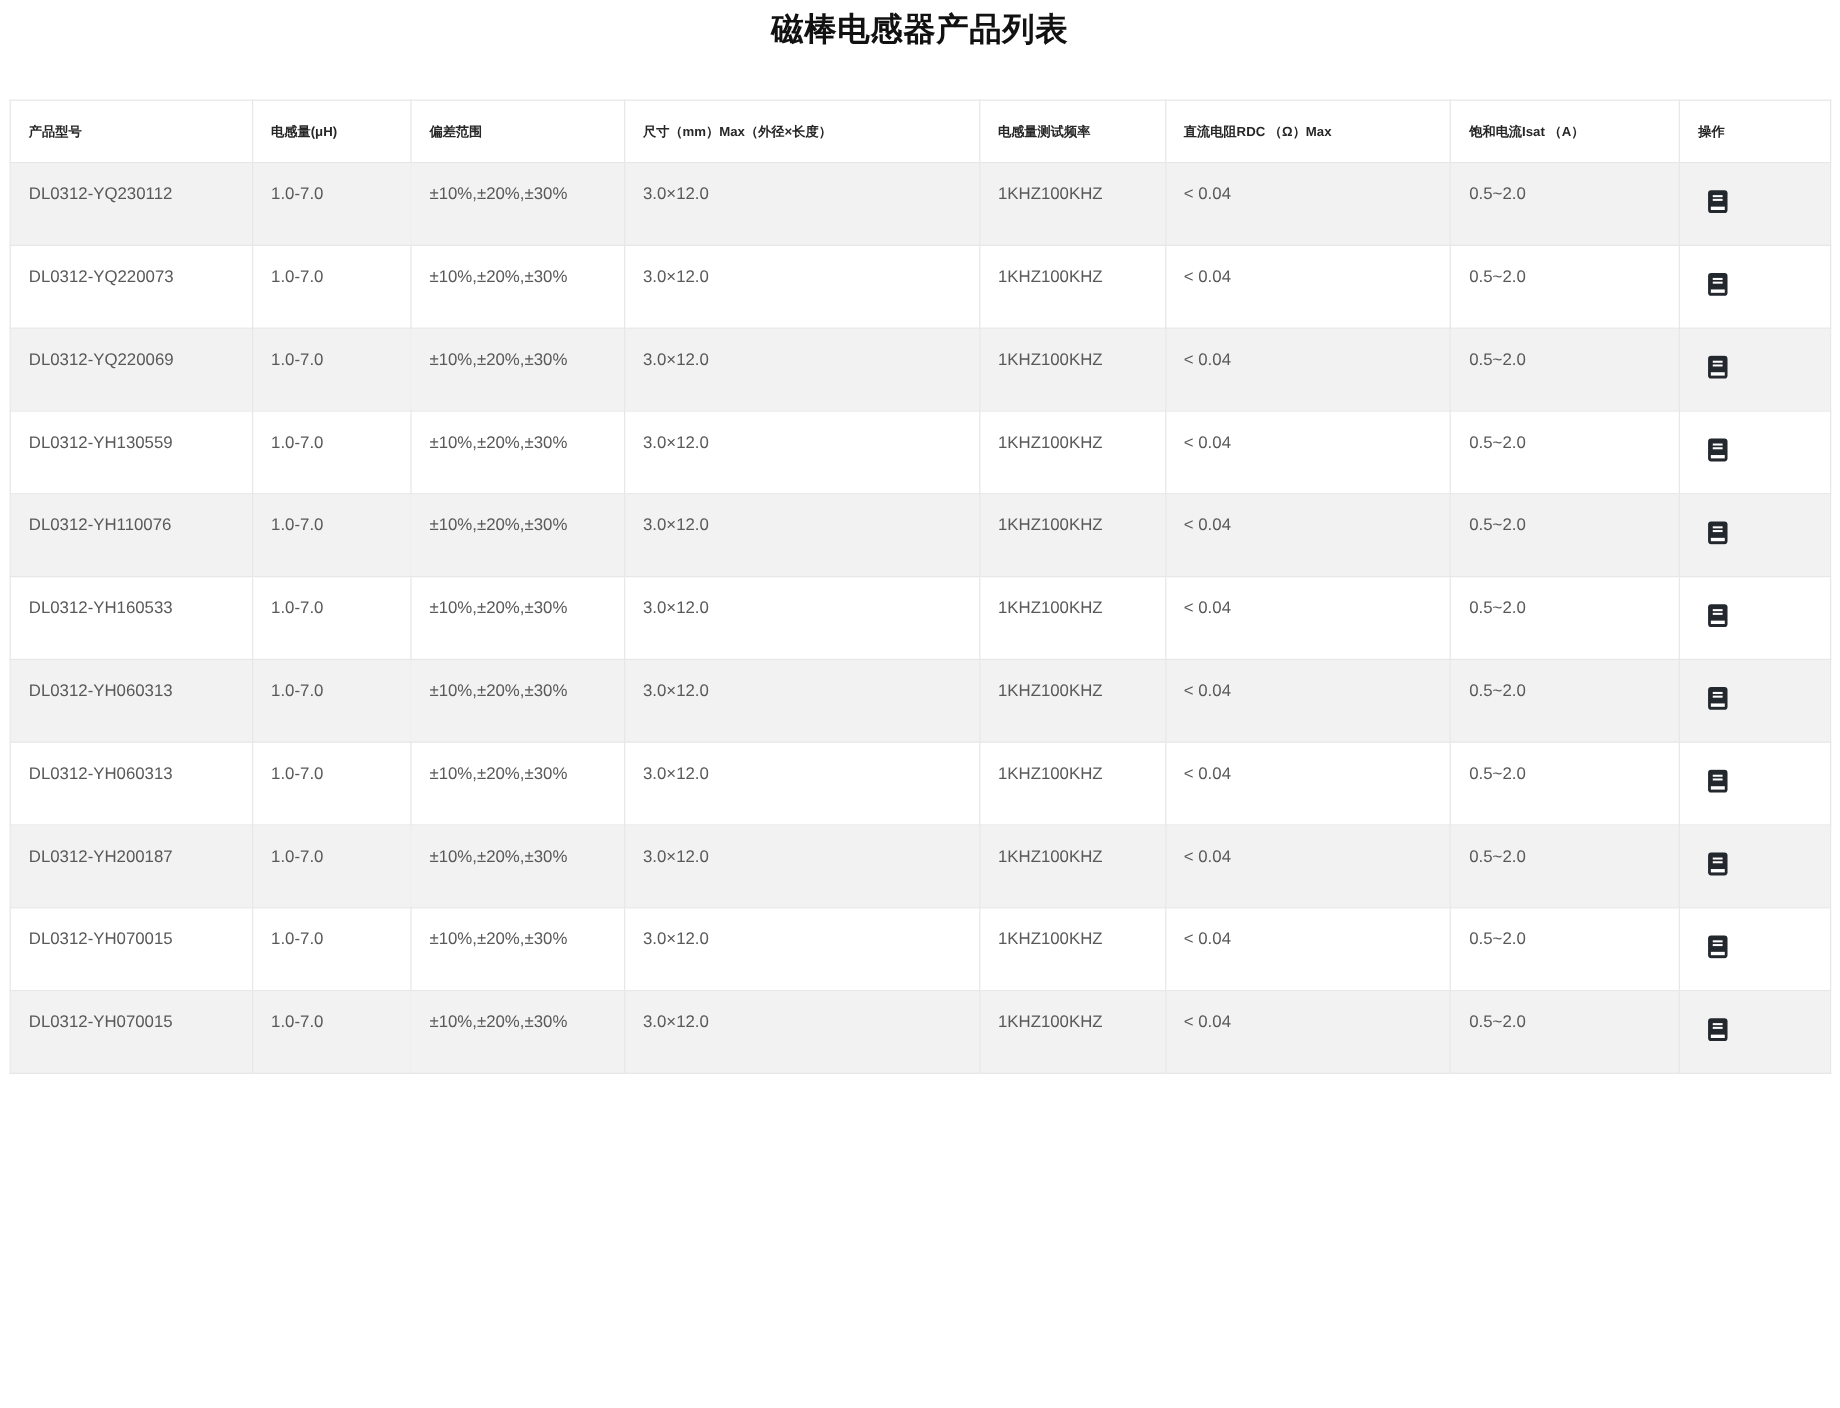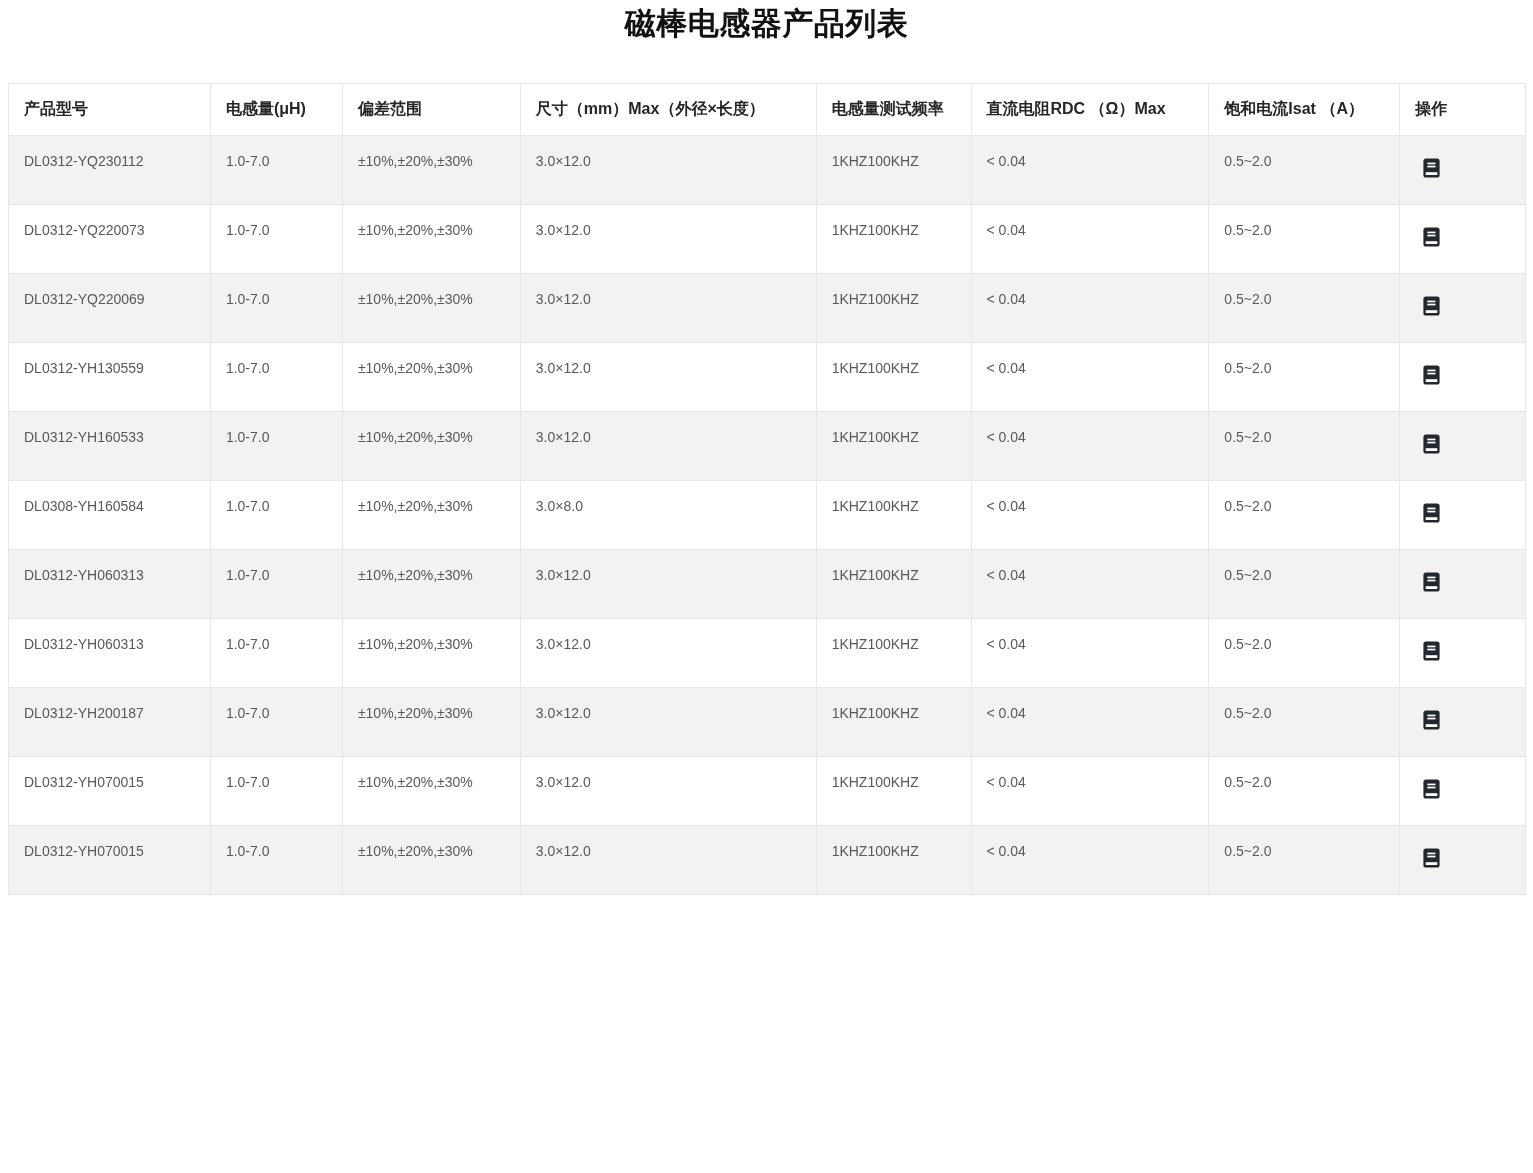--- a/index.html
+++ b/index.html
@@ -13,42 +13,42 @@
   }
   *{box-sizing:border-box;}
   html,body{margin:0;padding:0;background:var(--bg);}
   body{
     width:1533px;
     font-family:"Liberation Sans","DejaVu Sans",sans-serif;
     -webkit-font-smoothing:antialiased;
   }
   .page-title{
     text-align:center;
-    font-size:31px;
+    font-size:27px;
     line-height:30px;
     font-weight:bold;
     color:var(--title);
     margin:9px 0 0 0;
     letter-spacing:0.5px;
   }
   table.product-table{
     border-collapse:collapse;
     table-layout:fixed;
     width:calc(100% - 15px);
     margin:44px 7px 0 8px;
   }
   th,td{
     border:1px solid var(--border);
     overflow:hidden;
     white-space:nowrap;
   }
   th{
     height:52px;
     padding:0 15px;
-    font-size:16px;
+    font-size:11px;
     font-weight:bold;
     color:var(--header-text);
     text-align:left;
     vertical-align:middle;
     background:#fff;
   }
   td{
     height:69px;
     padding:17px 15px 0 15px;
     font-size:14px;
@@ -148,39 +148,39 @@
         <td>&lt; 0.04</td>
         <td>0.5~2.0</td>
         <td><a class="doc-btn"><svg width="17" height="20" viewBox="0 0 17 20">
               <rect x="0.4" y="0.5" width="16.2" height="19" rx="2.6" fill="var(--icon)"></rect>
               <rect x="4.3" y="4.6" width="8.2" height="1.7" fill="#ffffff"></rect>
               <rect x="4.3" y="7.7" width="8.2" height="1.7" fill="#ffffff"></rect>
               <rect x="2.7" y="14.2" width="11.6" height="2.8" fill="#ffffff"></rect>
             </svg></a></td>
       </tr>
       <tr>
+        <td>DL0312-YH110076</td>
+        <td>1.0-7.0</td>
+        <td>±10%,±20%,±30%</td>
+        <td>3.0×12.0</td>
+        <td>1KHZ100KHZ</td>
+        <td>&lt; 0.04</td>
+        <td>0.5~2.0</td>
+        <td><a class="doc-btn"><svg width="17" height="20" viewBox="0 0 17 20">
+              <rect x="0.4" y="0.5" width="16.2" height="19" rx="2.6" fill="var(--icon)"></rect>
+              <rect x="4.3" y="4.6" width="8.2" height="1.7" fill="#ffffff"></rect>
+              <rect x="4.3" y="7.7" width="8.2" height="1.7" fill="#ffffff"></rect>
+              <rect x="2.7" y="14.2" width="11.6" height="2.8" fill="#ffffff"></rect>
+            </svg></a></td>
+      </tr>
+      <tr>
         <td>DL0312-YH160533</td>
         <td>1.0-7.0</td>
         <td>±10%,±20%,±30%</td>
         <td>3.0×12.0</td>
-        <td>1KHZ100KHZ</td>
-        <td>&lt; 0.04</td>
-        <td>0.5~2.0</td>
-        <td><a class="doc-btn"><svg width="17" height="20" viewBox="0 0 17 20">
-              <rect x="0.4" y="0.5" width="16.2" height="19" rx="2.6" fill="var(--icon)"></rect>
-              <rect x="4.3" y="4.6" width="8.2" height="1.7" fill="#ffffff"></rect>
-              <rect x="4.3" y="7.7" width="8.2" height="1.7" fill="#ffffff"></rect>
-              <rect x="2.7" y="14.2" width="11.6" height="2.8" fill="#ffffff"></rect>
-            </svg></a></td>
-      </tr>
-      <tr>
-        <td>DL0308-YH160584</td>
-        <td>1.0-7.0</td>
-        <td>±10%,±20%,±30%</td>
-        <td>3.0×8.0</td>
         <td>1KHZ100KHZ</td>
         <td>&lt; 0.04</td>
         <td>0.5~2.0</td>
         <td><a class="doc-btn"><svg width="17" height="20" viewBox="0 0 17 20">
               <rect x="0.4" y="0.5" width="16.2" height="19" rx="2.6" fill="var(--icon)"></rect>
               <rect x="4.3" y="4.6" width="8.2" height="1.7" fill="#ffffff"></rect>
               <rect x="4.3" y="7.7" width="8.2" height="1.7" fill="#ffffff"></rect>
               <rect x="2.7" y="14.2" width="11.6" height="2.8" fill="#ffffff"></rect>
             </svg></a></td>
       </tr>

